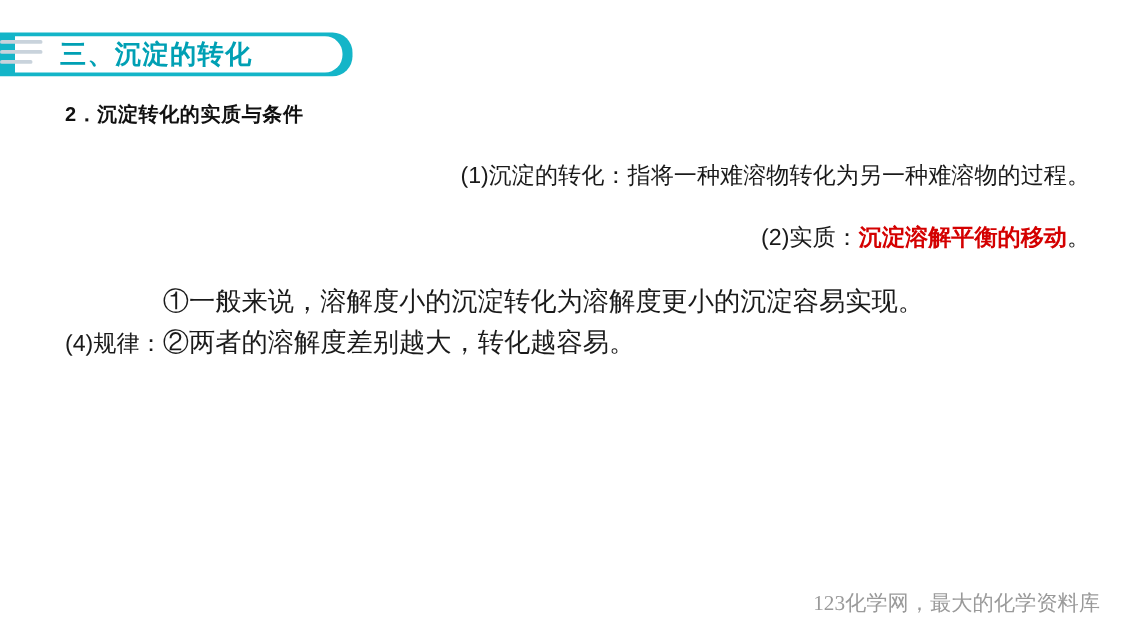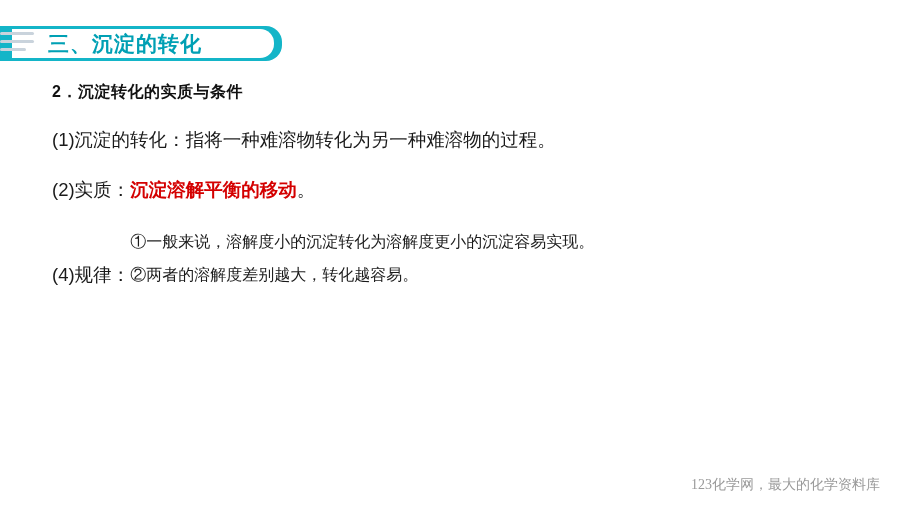--- a/index.html
+++ b/index.html
@@ -84,20 +84,21 @@
     font-weight: bold;
     color: #111111;
     margin-bottom: 22px;
     letter-spacing: 0.5px;
   }
   .para {
     font-size: 18.5px;
     line-height: 29px;
     margin-bottom: 21px;
     white-space: nowrap;
+    text-align: right;
   }
   .para .label {
     color: #1a1a1a;
   }
   .accent {
     color: #d40000;
     font-weight: bold;
   }
   .rule-block {
     display: flex;
@@ -107,31 +108,31 @@
   .rule-label {
     font-size: 18.5px;
     line-height: 33px;
     white-space: nowrap;
     flex: 0 0 auto;
   }
   .rule-items {
     flex: 1 1 auto;
   }
   .rule-item {
-    font-size: 16px;
+    font-size: 21px;
     line-height: 33px;
     white-space: nowrap;
   }
 
   
   .footer {
     position: absolute;
     right: 20px;
     bottom: 12px;
-    font-size: 14px;
+    font-size: 17px;
     color: #9a9a9a;
     font-family: "Liberation Serif", serif;
     white-space: nowrap;
   }
 </style>
 </head>
 <body>
 
 <div class="header-wrap">
   <div class="header-bar">

